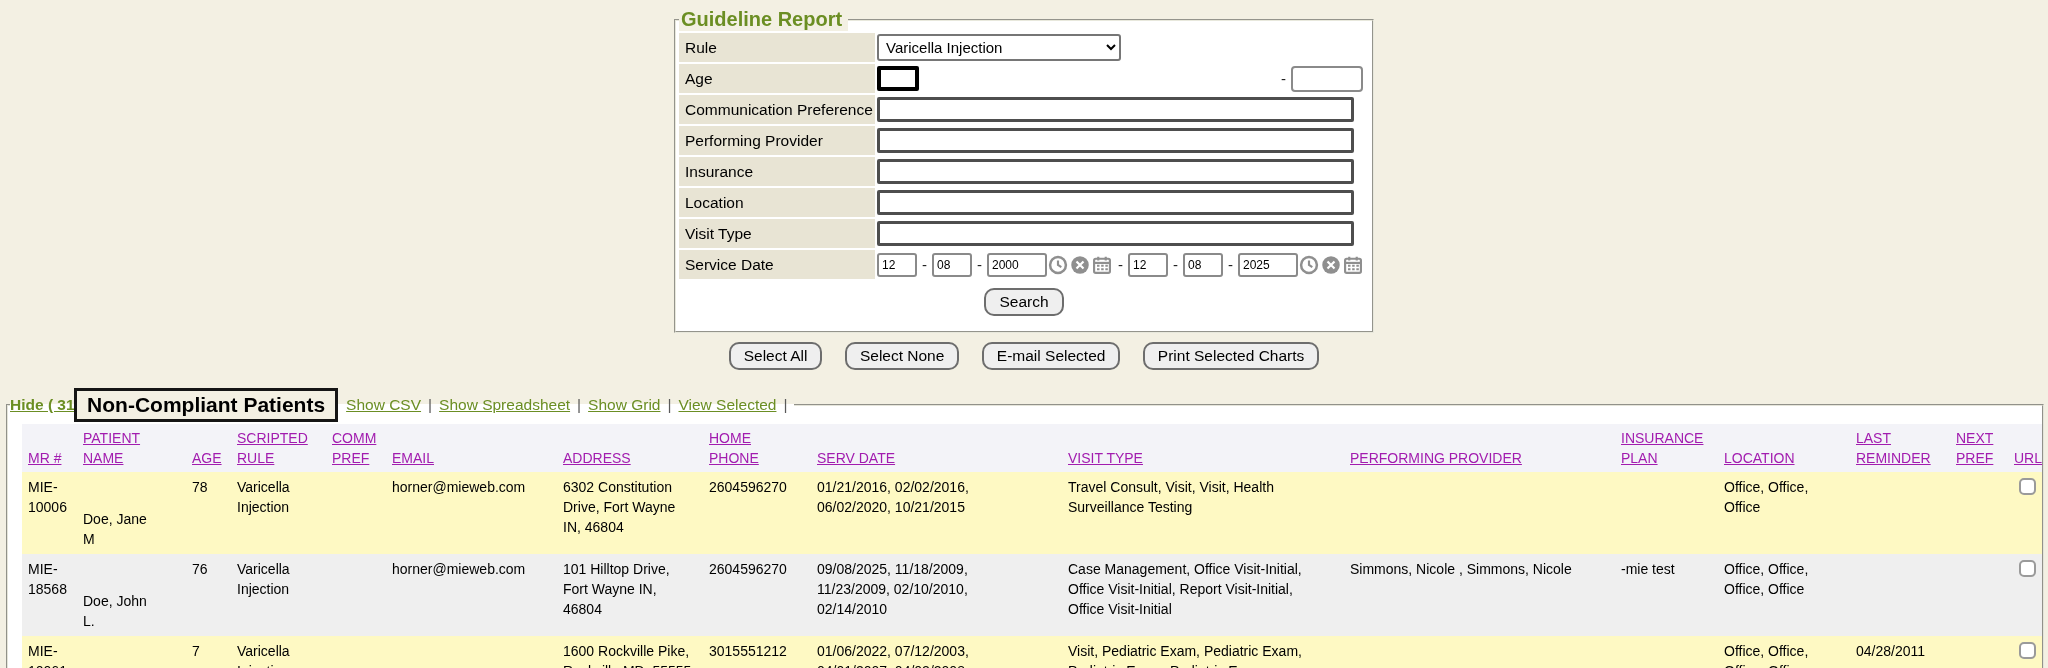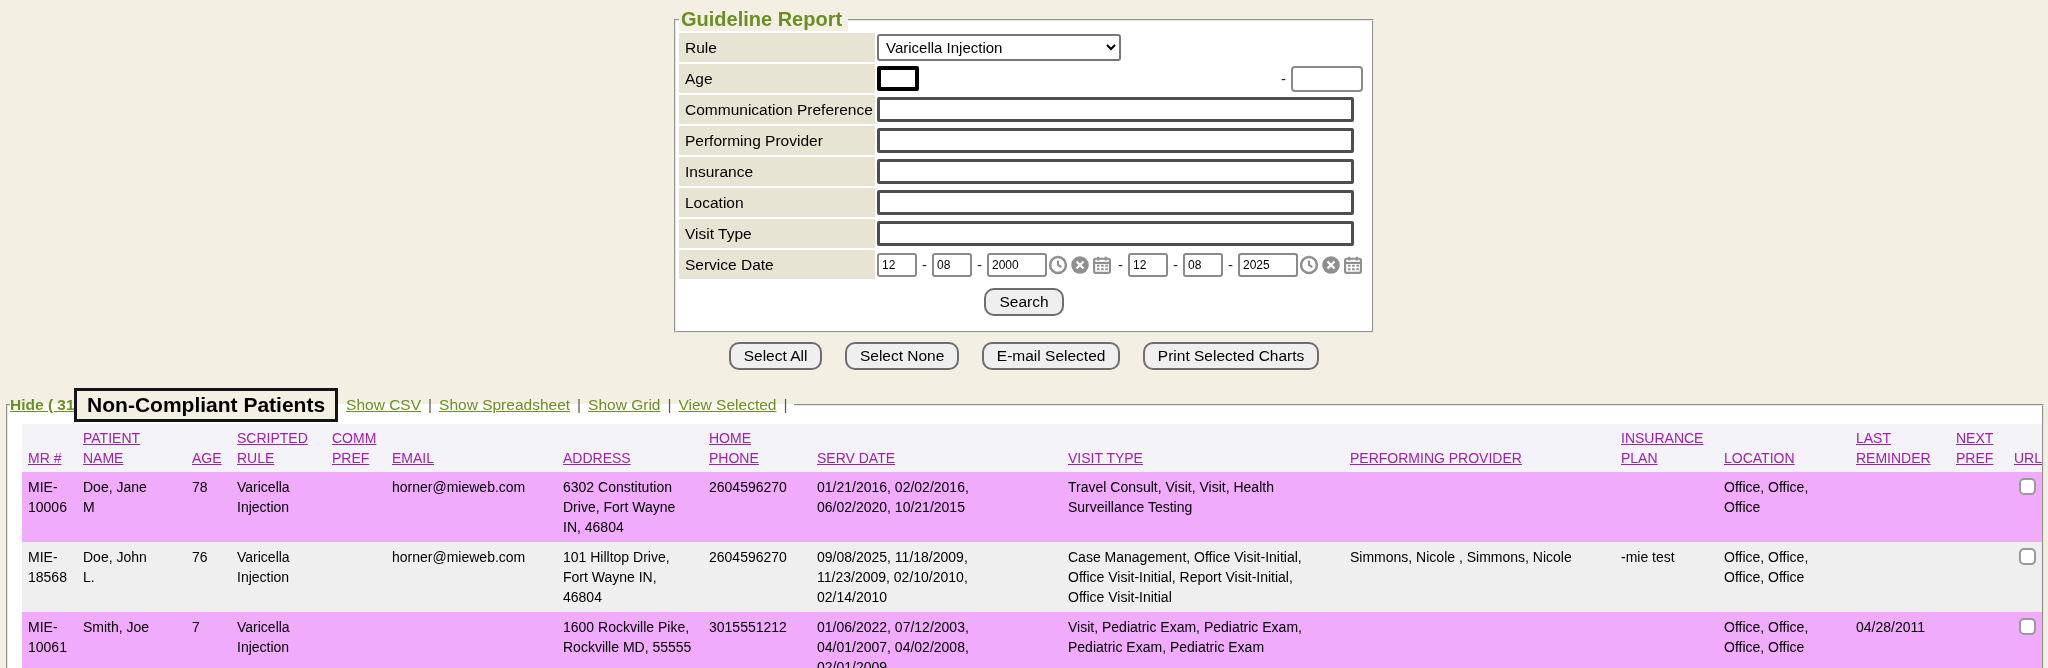--- a/index.html
+++ b/index.html
@@ -79,24 +79,24 @@
     table-layout:fixed; width:2020px; margin:2px 0 0 14px;
     border-collapse:collapse; font-size:14px; line-height:1.43;
   }
   table.rtbl thead tr { background:#f3f3f8; }
   table.rtbl th {
     font-weight:normal; color:#a21caf; text-align:left;
     vertical-align:bottom; padding:4px 6px; font-size:14px;
   }
   table.rtbl th span { display:block; text-decoration:underline; white-space:nowrap; }
   table.rtbl td { vertical-align:top; padding:5px 6px; }
-  tr.r-even { background:#f0abfc; }
+  tr.r-even { background:#fef9c3; }
   tr.r-odd  { background:#efefef; }
   .mw-mr    { max-width:44px; }
-  .mw-name  { max-width:68px; }
+  .mw-name  { max-width:68px;margin-top:32px; }
   .mw-rule  { max-width:62px; }
   .mw-addr  { max-width:131px; }
   .mw-serv  { max-width:182px; }
   .mw-visit { max-width:263px; }
   .mw-loc   { max-width:100px; }
   input.url-cb {
     appearance:none; -webkit-appearance:none;
     width:17px; height:17px; border:2px solid #9a9a9a; border-radius:5px;
     background:#fff; display:block; margin:1px 0 0 5px; cursor:pointer;
   }

